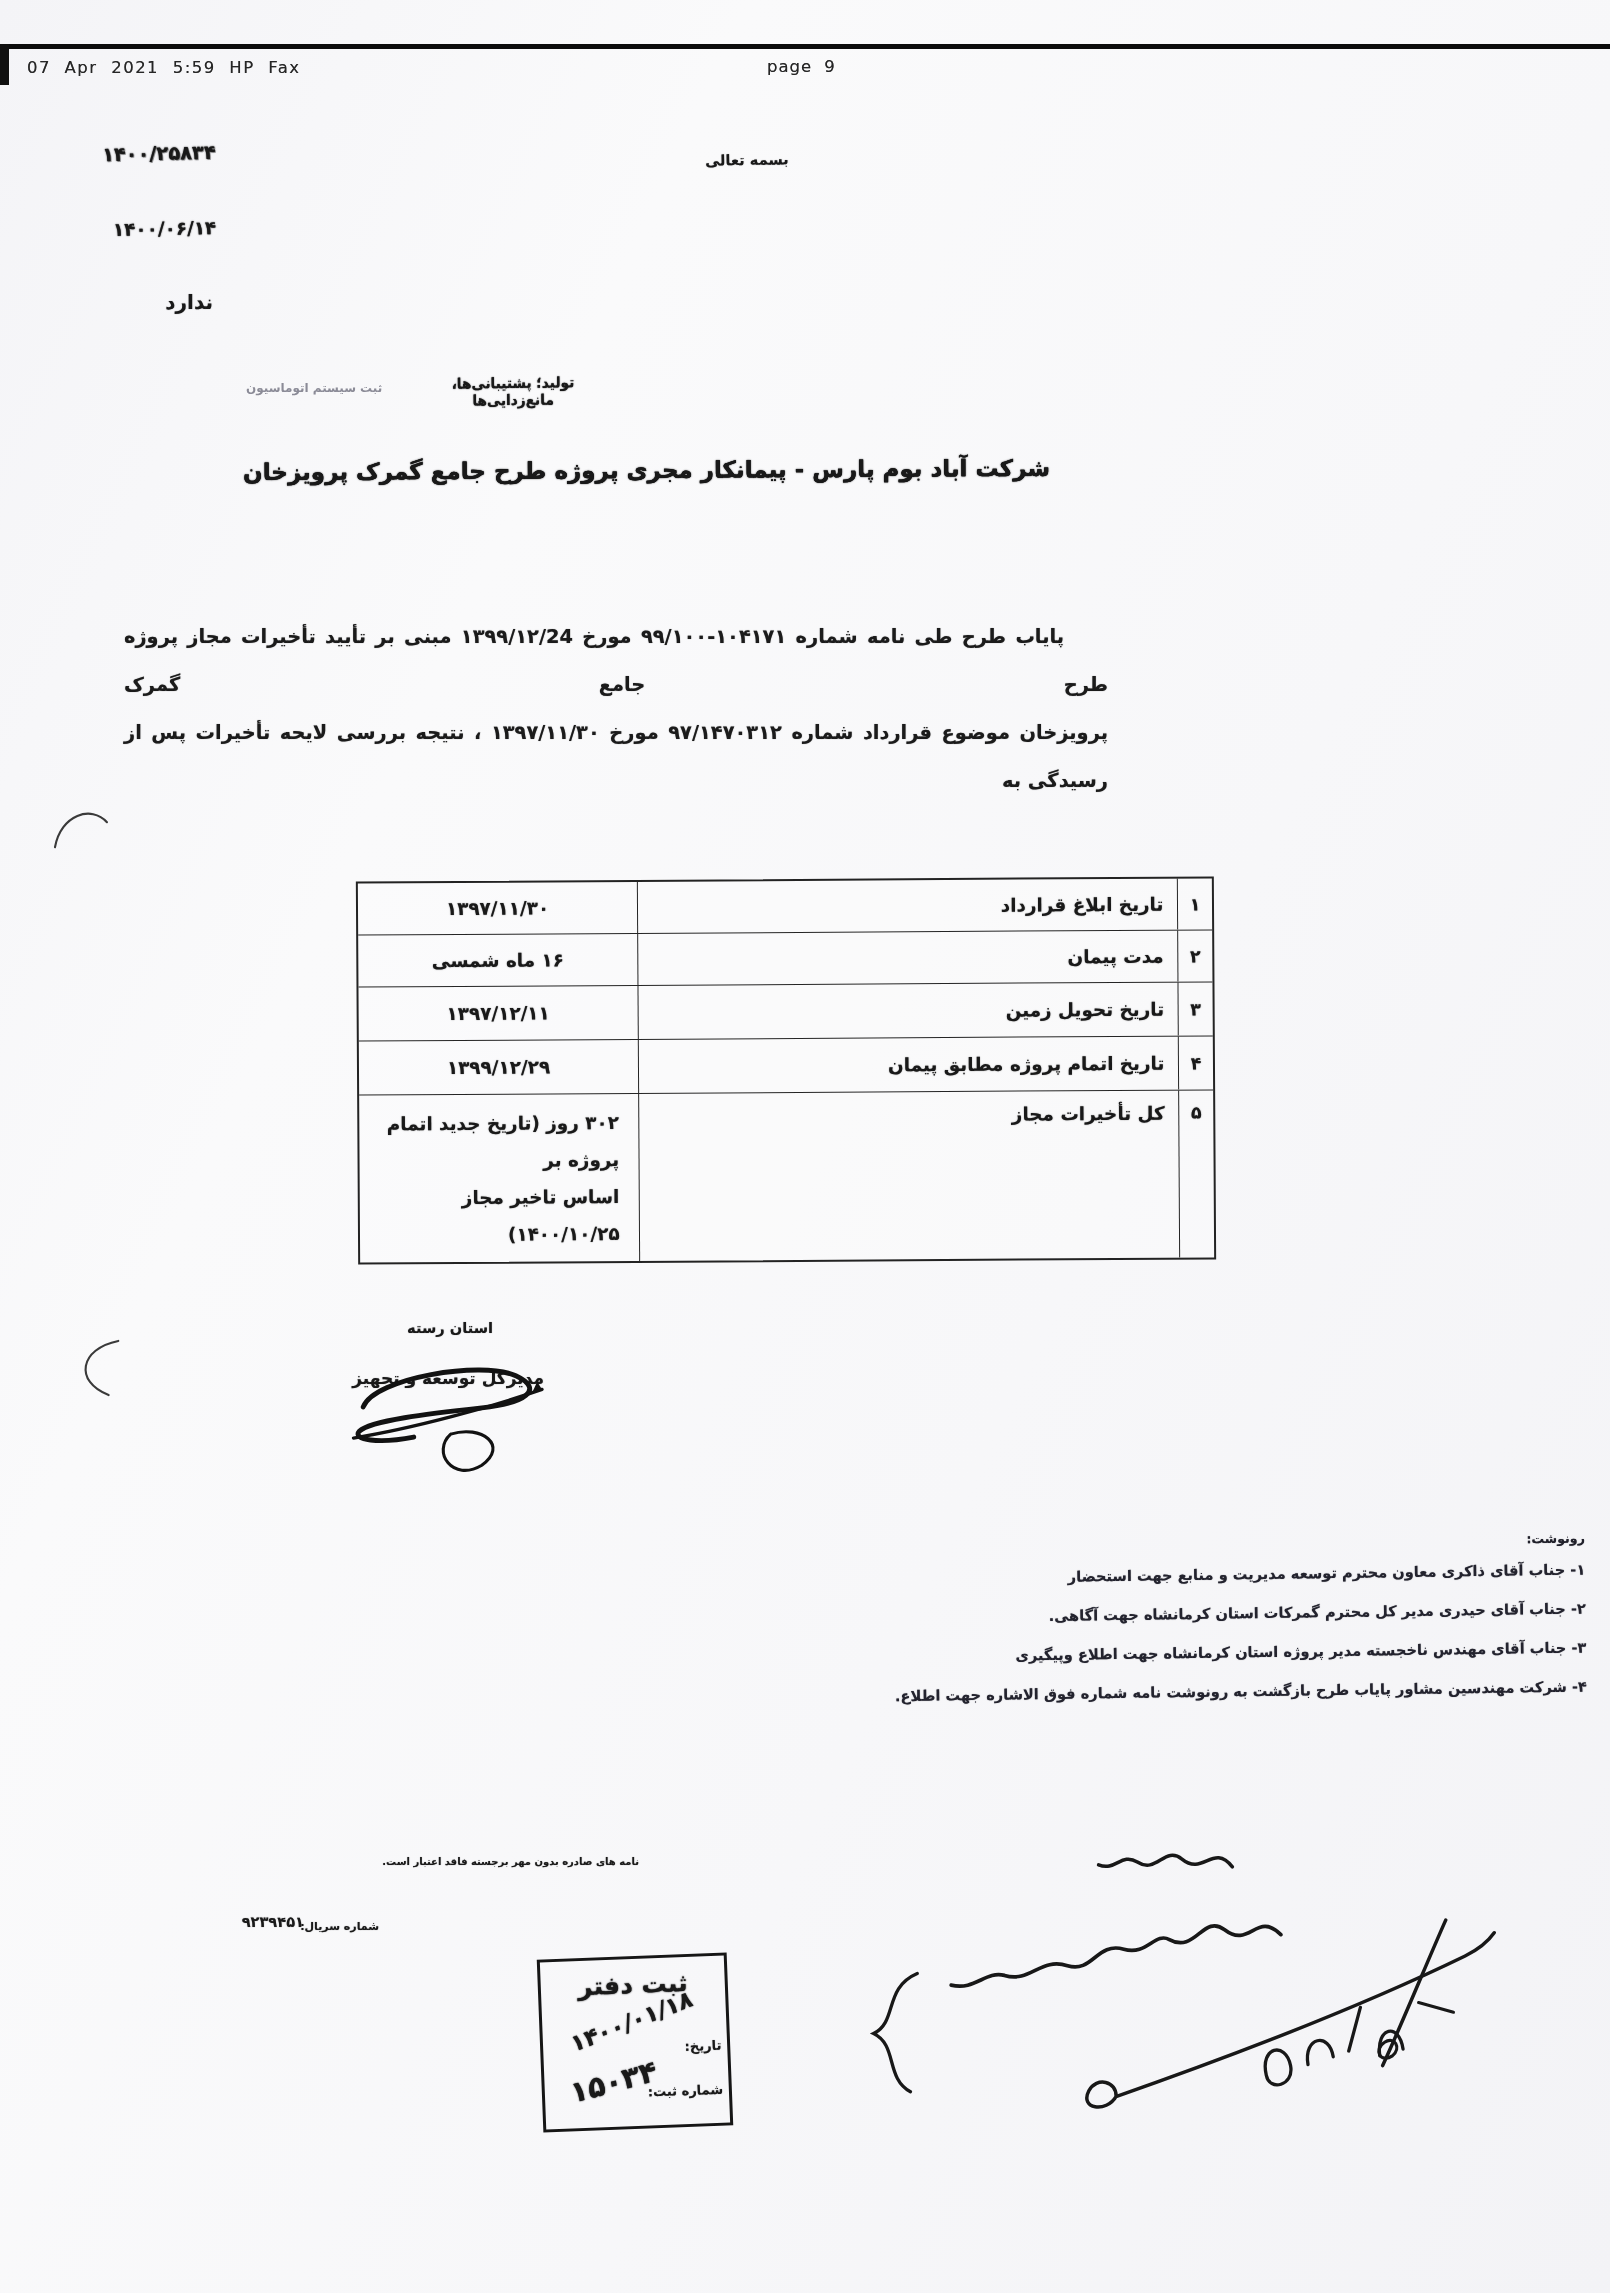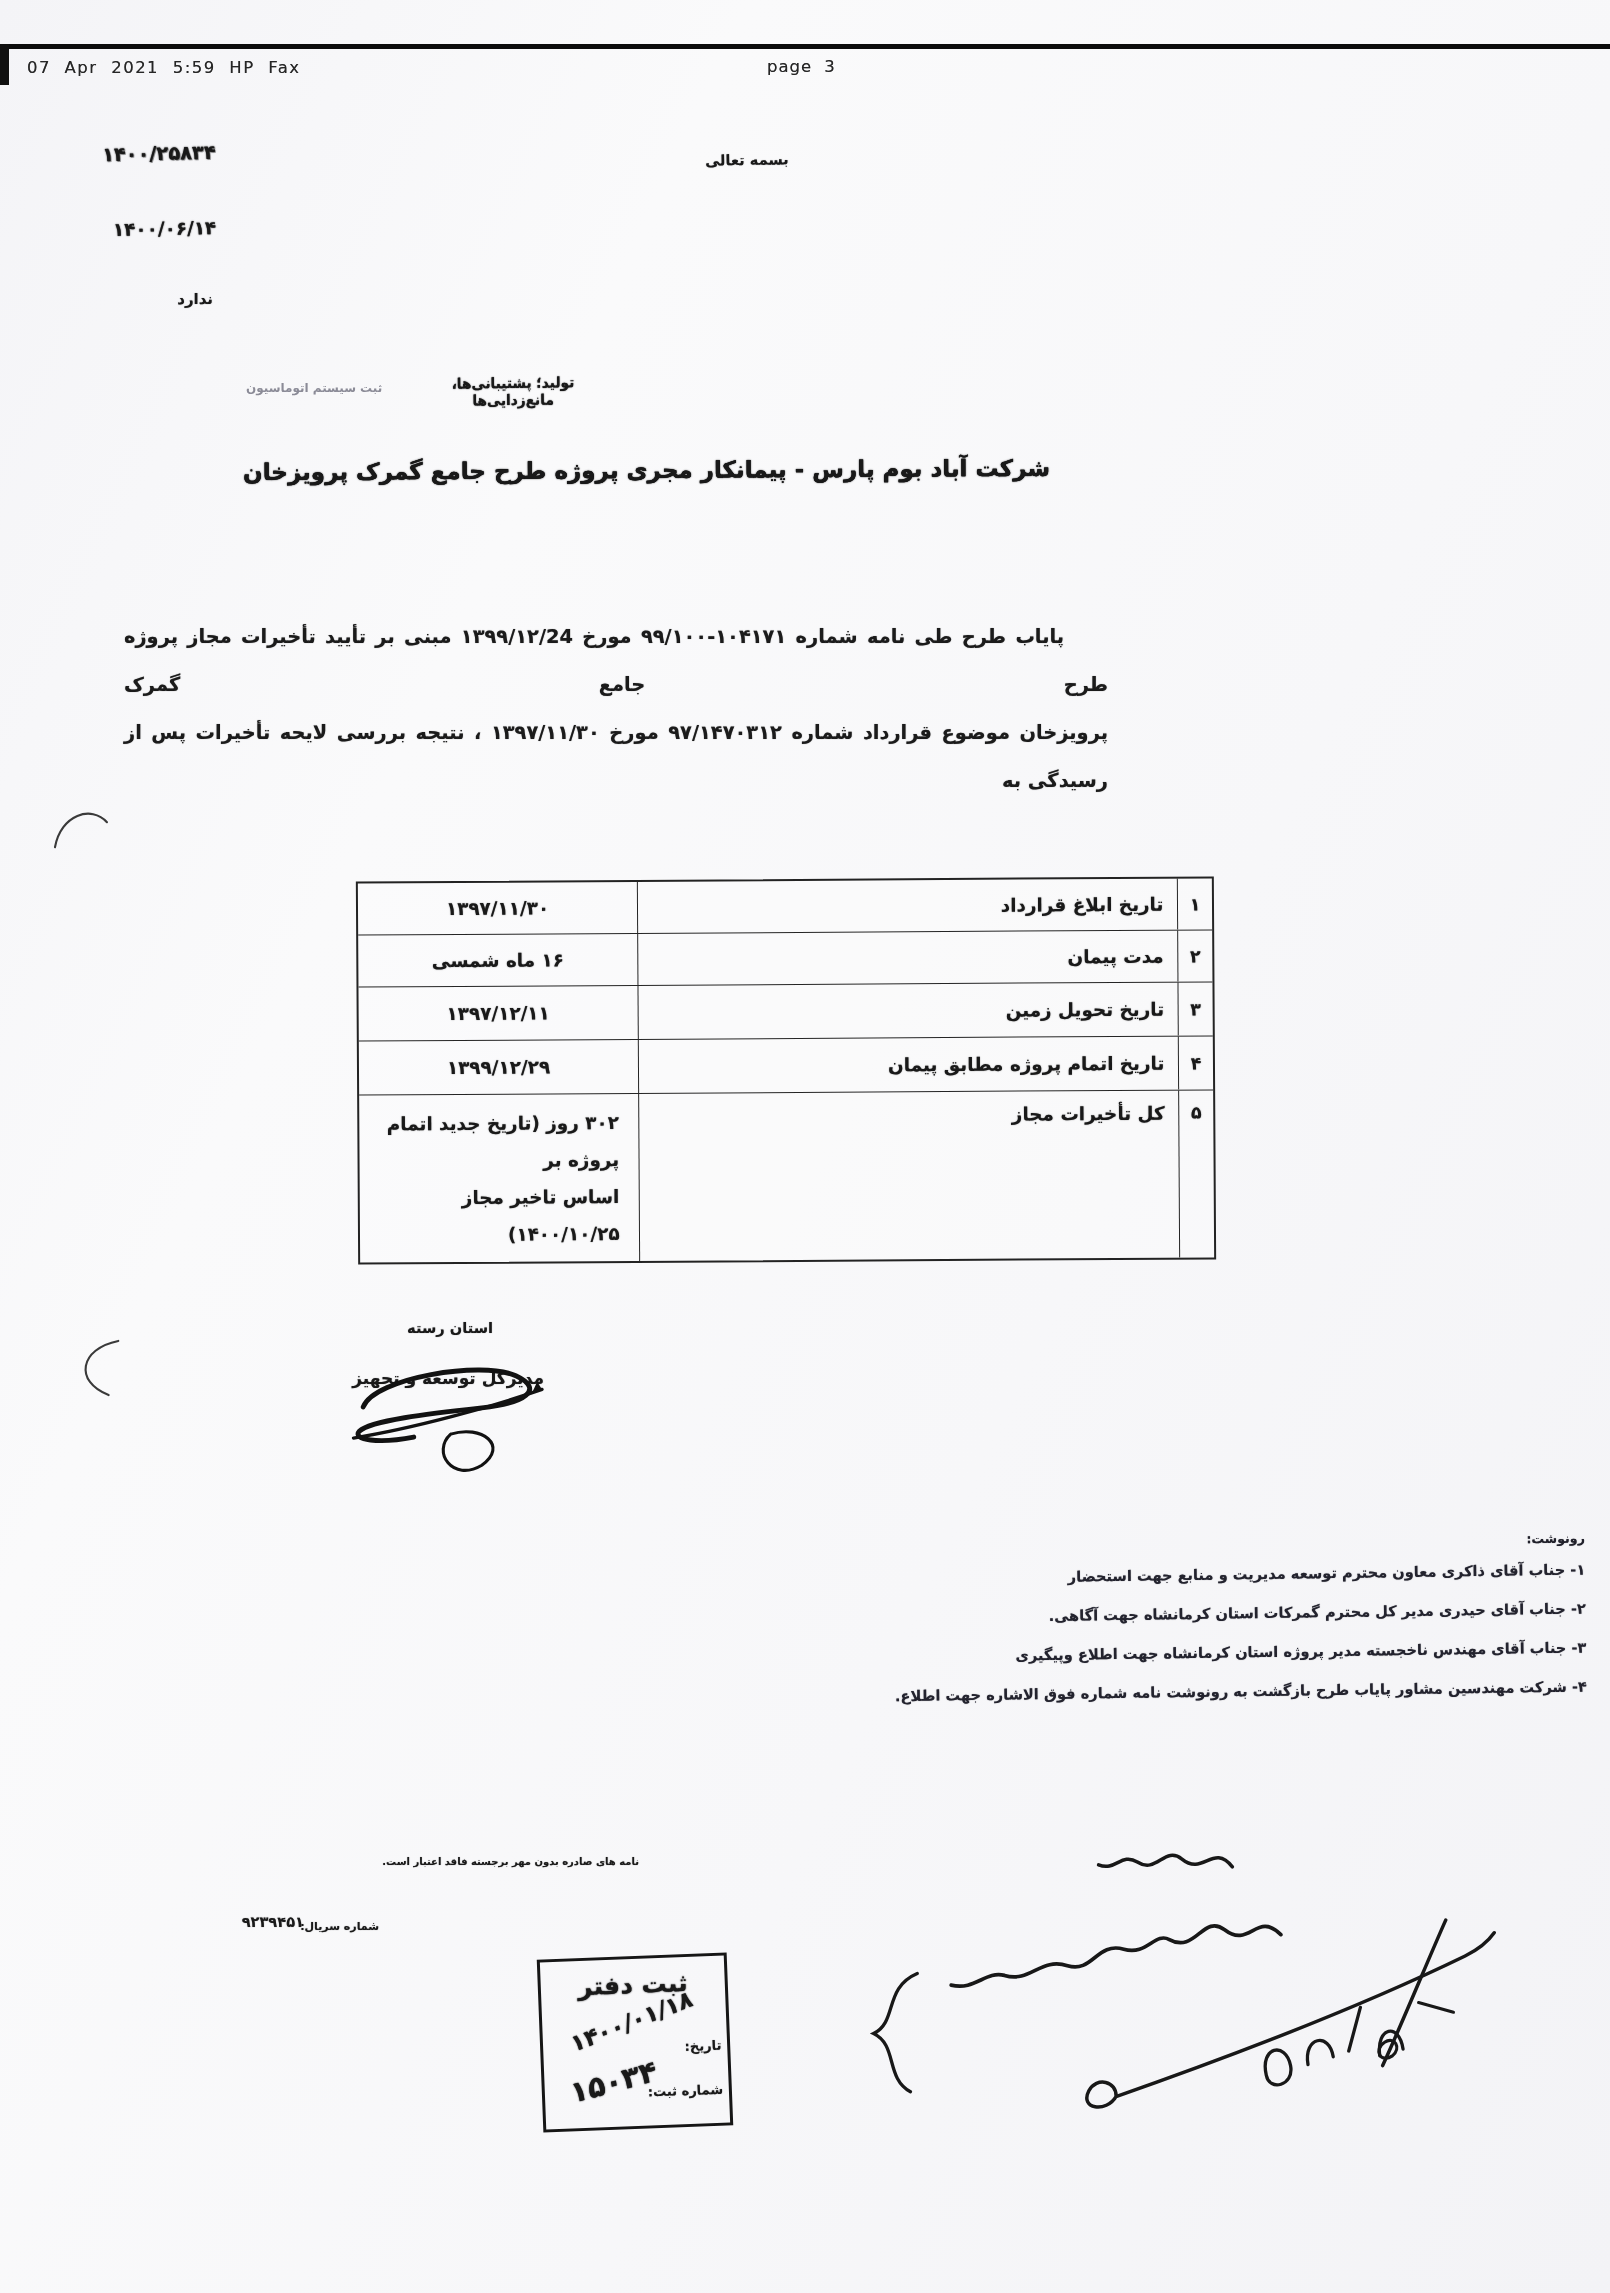--- a/index.html
+++ b/index.html
@@ -12,21 +12,21 @@
   .fa{font-family:"DejaVu Sans",sans-serif;direction:rtl;unicode-bidi:plaintext;color:#191919;
       font-weight:bold;text-shadow:0 0 1px rgba(25,25,25,.55);}
   .topbar{left:0;top:0;width:1611px;height:4.9px;background:#0c0c0c;}
   .corner{left:0;top:0;width:8.7px;height:41px;background:#101010;}
   .fax-left{left:27px;top:13.6px;font-size:16.5px;letter-spacing:1.5px;word-spacing:6.8px;}
   .fax-right{left:767px;top:12.6px;font-size:16.5px;letter-spacing:1px;word-spacing:5.8px;}
   .bismillah{left:679px;top:107px;width:136px;text-align:center;font-size:14.6px;transform:rotate(-1deg);}
   .ref-number{right:1395px;top:98px;font-size:19.4px;letter-spacing:0.5px;transform:rotate(-1.2deg);
               text-shadow:0 0 1.6px #111,1px 1px 0 rgba(20,20,20,.35);}
   .letter-date{right:1395px;top:174px;font-size:18.4px;transform:rotate(-1deg);text-shadow:0 0 1.4px #151515;}
-  .attachment{right:1398px;top:246px;font-size:15px;}
+  .attachment{right:1398px;top:246px;font-size:20px;}
   .slogan{left:421px;top:330px;width:184px;text-align:center;font-size:14.6px;transform:scaleX(.94) rotate(-.6deg);
           text-shadow:0 0 1.3px #101010;}
   .autonote{left:246px;top:337px;font-size:12px;color:#8b8b97;text-shadow:none;font-weight:bold;}
   .recipient{right:561px;top:413px;font-size:23px;white-space:nowrap;
              text-shadow:0 0 1.6px #0e0e0e, 0 0 0.5px #000;transform:rotate(-.3deg);}
   .bodytext{left:124px;top:569px;width:984px;}
   .body-line{font-size:19.4px;line-height:48px;direction:rtl;text-align:justify;text-align-last:justify;
              white-space:nowrap_;color:#1b1b1b;}
   .bodytext div.body-line:first-of-type{text-indent:44px;}
   .bodytext div.body-line:last-of-type{text-align-last:right;}
@@ -77,21 +77,21 @@
 </style>
 </head>
 <body>
 
 <div class="page">
 
   <div class="abs topbar"></div>
   <div class="abs corner"></div>
 
   <div class="abs en fax-left">07 Apr 2021 5:59 HP Fax</div>
-  <div class="abs en fax-right">page 3</div>
+  <div class="abs en fax-right">page 9</div>
 
   <div class="abs fa bismillah">بسمه تعالی</div>
   <div class="abs fa ref-number">۱۴۰۰/۲۵۸۳۴</div>
   <div class="abs fa letter-date">۱۴۰۰/۰۶/۱۴</div>
   <div class="abs fa attachment">ندارد</div>
   <div class="abs fa slogan">تولید؛ پشتیبانی‌ها، مانع‌زدایی‌ها</div>
   <div class="abs fa autonote">ثبت سیستم اتوماسیون</div>
 
   <div class="abs fa recipient">شرکت آباد بوم پارس - پیمانکار مجری پروژه طرح جامع گمرک پرویزخان</div>
 

